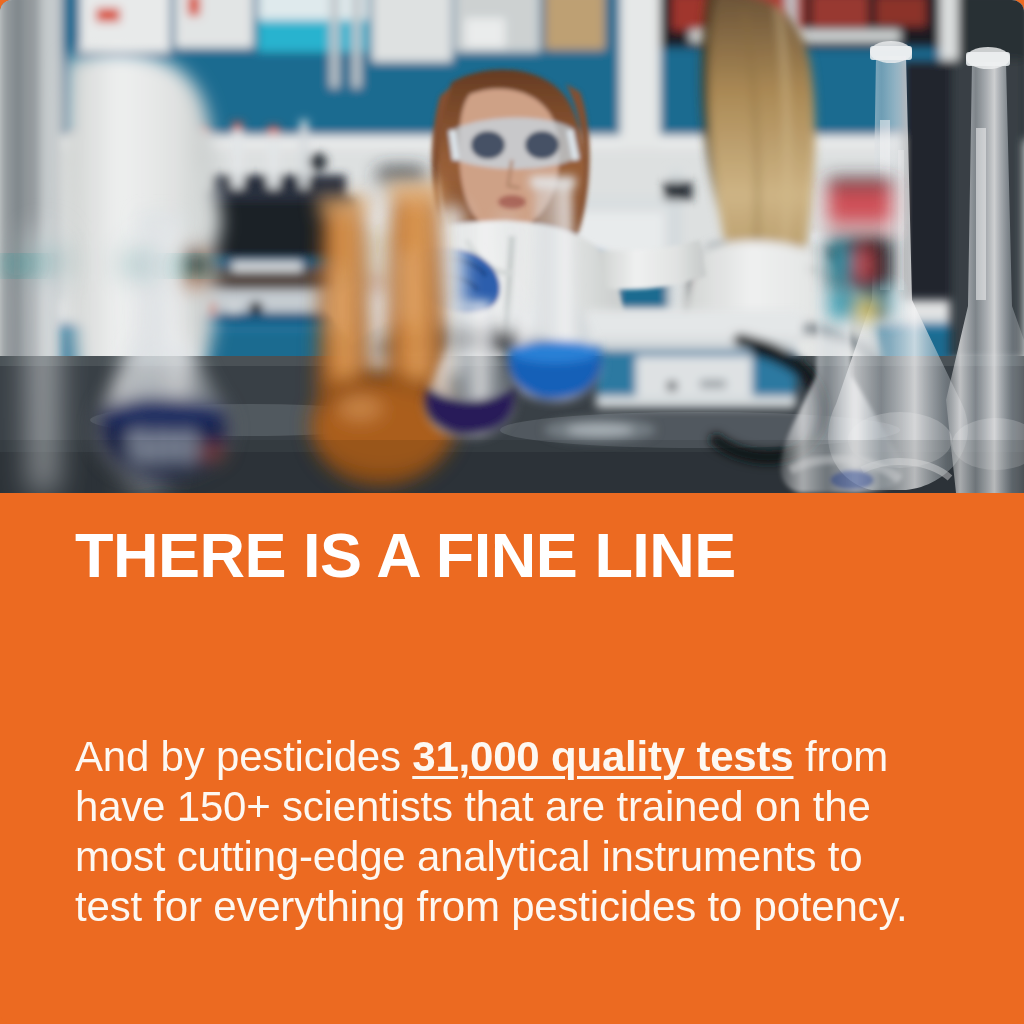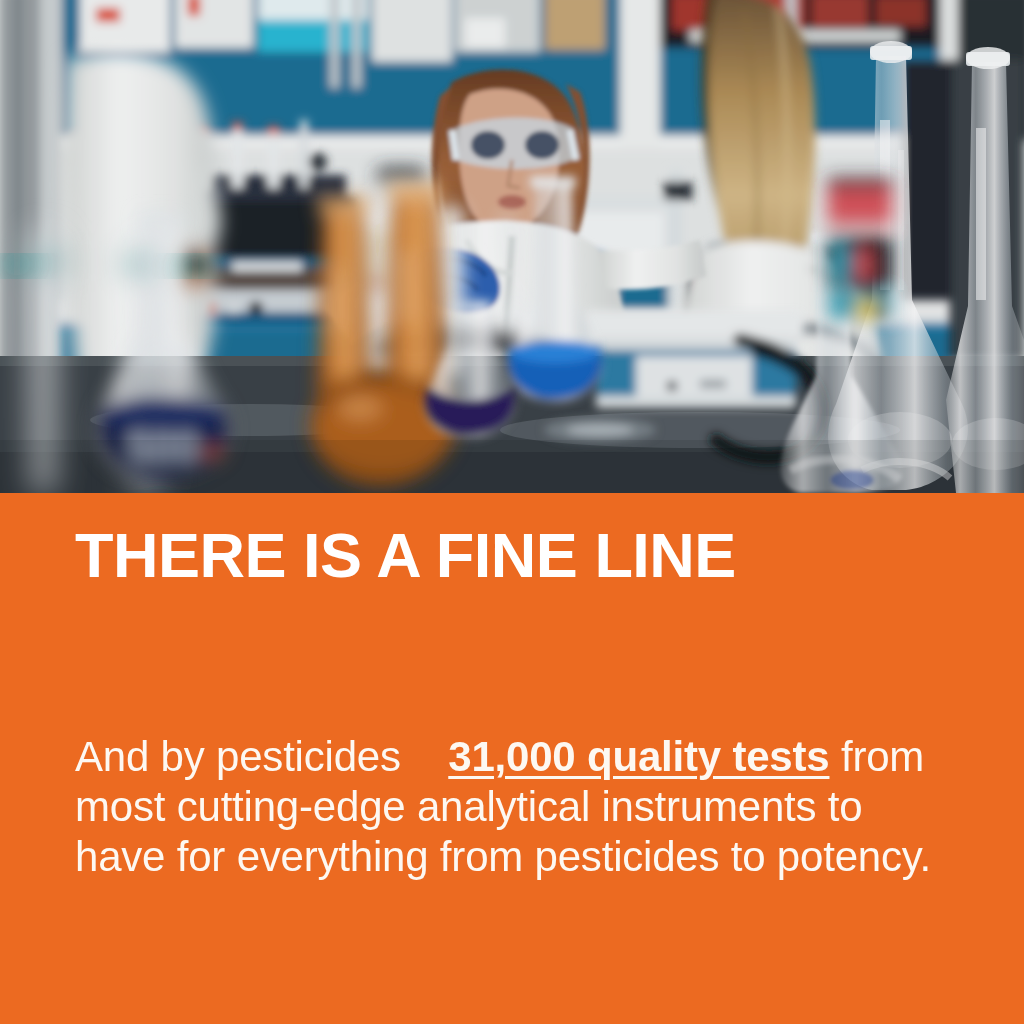--- a/index.html
+++ b/index.html
@@ -8,20 +8,21 @@
     width:1024px; height:1024px;
     font-family:"Liberation Sans", sans-serif;
     background:#ec6a21;
     overflow:hidden;
   }
 
   #card{
     position:relative;
     width:1024px; height:1024px;
     overflow:hidden;
+    border-radius:12px;
   }
 
   
   #photo{
     position:absolute; left:0; top:0;
     width:1024px; height:493px;
     overflow:hidden;
     background:#2d3338;
   }
   #photo svg{ display:block; width:1024px; height:493px; }
@@ -58,21 +59,20 @@
     line-height:50px;
     font-weight:400;
     letter-spacing:-0.2px;
   }
   #body-copy .bl{ display:block; white-space:nowrap; }
   #body-copy .hi{
     font-weight:700;
     text-decoration:underline;
     text-decoration-thickness:3px;
     text-underline-offset:5px;
-    margin-left:36px;
   }
 </style>
 </head>
 <body>
 
 <div id="card">
 
   <div id="photo">
     <svg viewBox="0 0 1024 493" preserveAspectRatio="none" aria-hidden="true">
       <defs>
@@ -403,18 +403,19 @@
   </div>
 
   <div id="panel">
 
     <div id="headline">
       <span class="hl">THERE IS A FINE LINE</span>
     </div>
 
     <div id="body-copy">
       <span class="bl"><span>And by pesticides </span><span class="hi">31,000 quality tests</span><span> from</span></span>
+      <span class="bl">have 150+ scientists that are trained on the</span>
       <span class="bl">most cutting-edge analytical instruments to</span>
-      <span class="bl">have for everything from pesticides to potency.</span>
+      <span class="bl">test for everything from pesticides to potency.</span>
     </div>
 
   </div>
 </div>
 
 </body></html>

